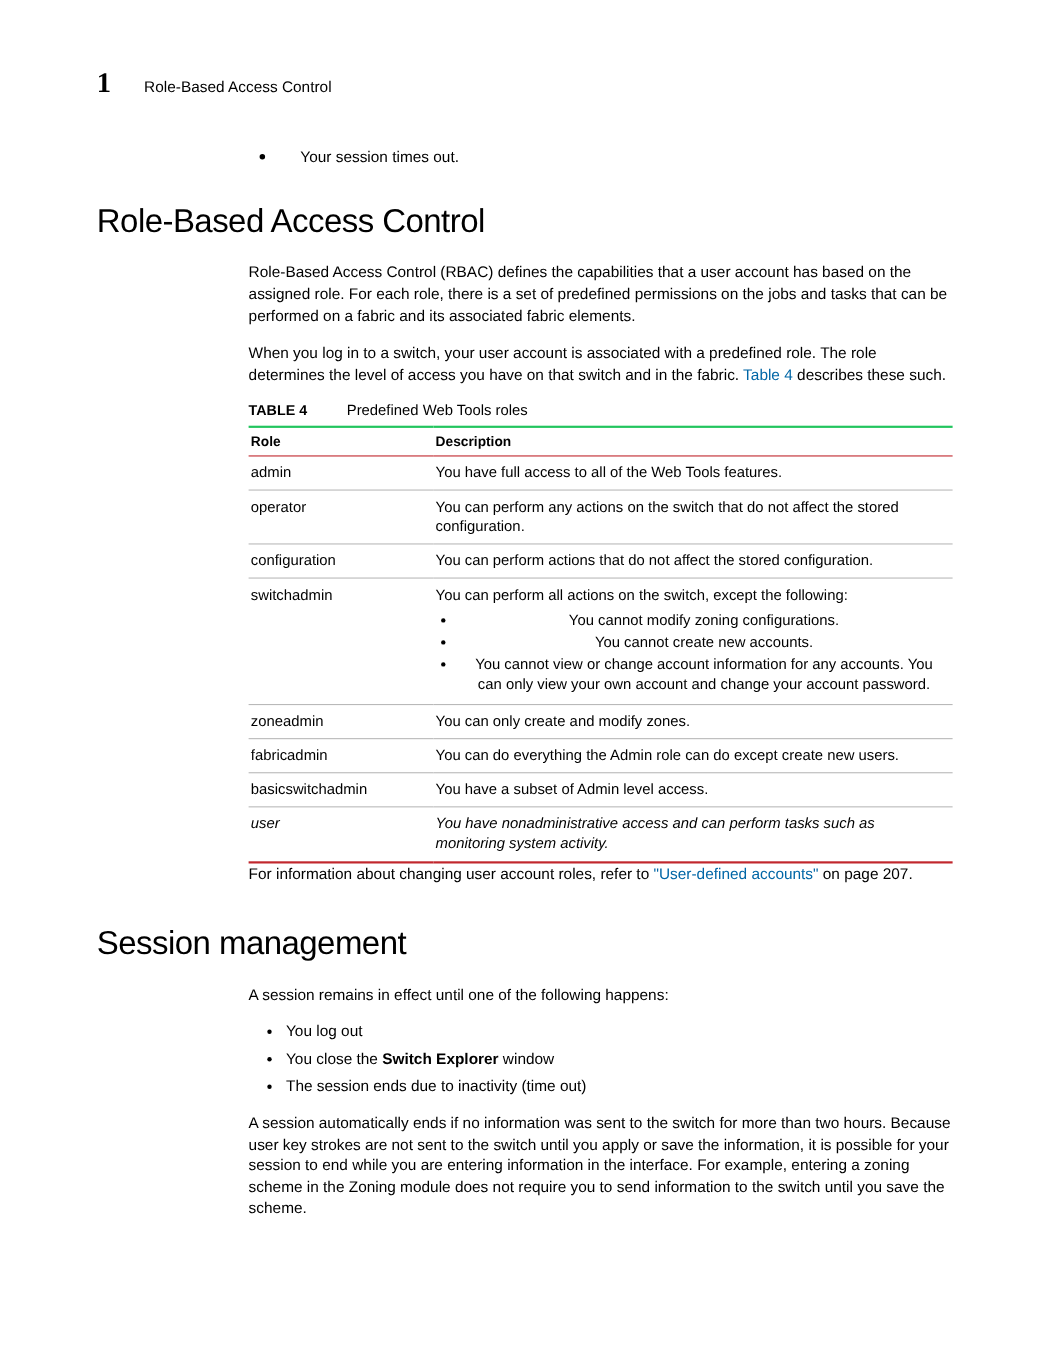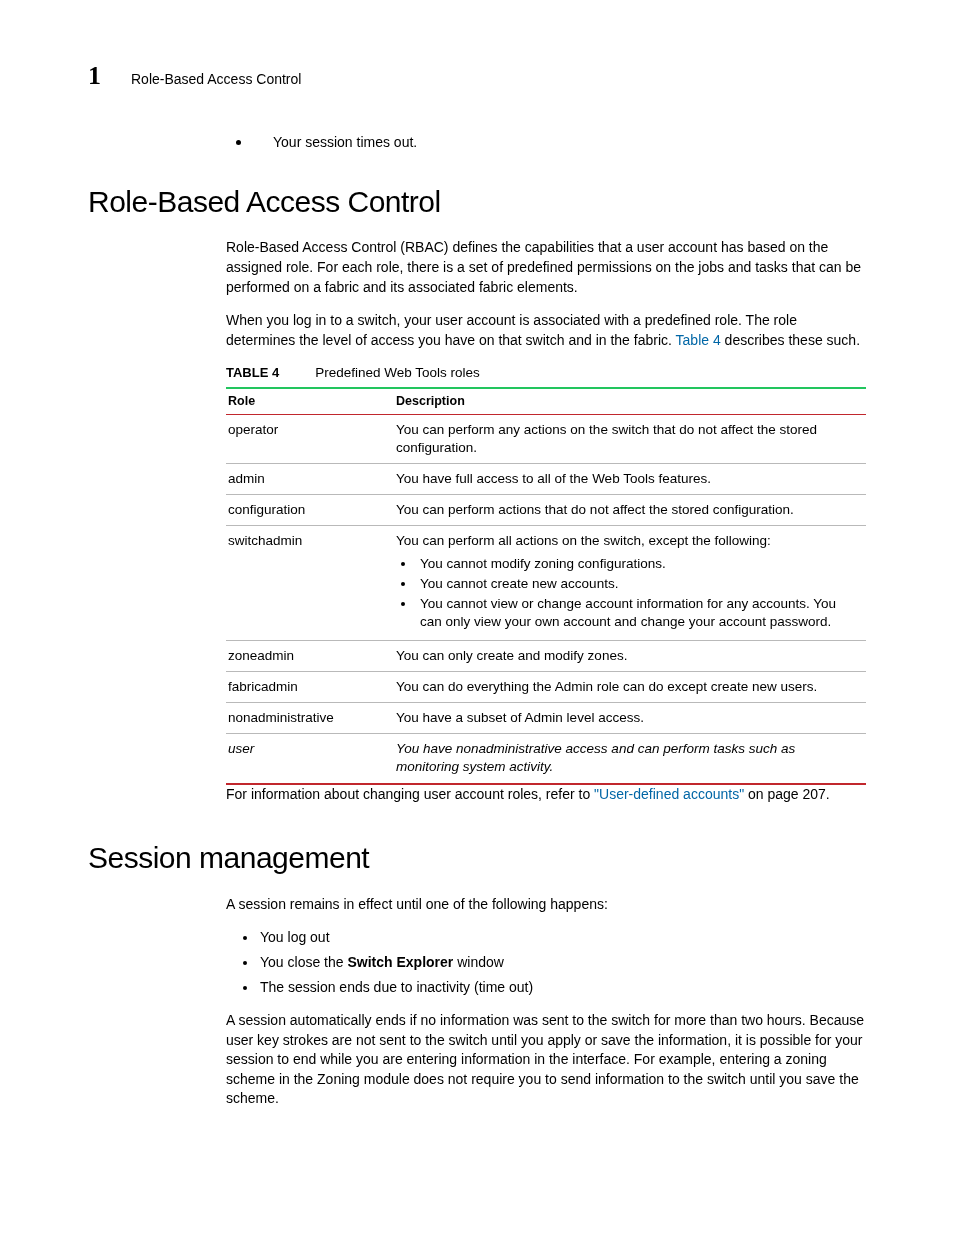--- a/index.html
+++ b/index.html
@@ -111,20 +111,21 @@
   }
   table.roles td:first-child { width: 160px; }
   .cell-list {
     margin: 4px 0 0 0;
     padding: 0 0 0 20px;
   }
   .cell-list li {
     list-style: disc;
     margin: 0 0 2px 0;
     padding-left: 4px;
+    text-align: center;
   }
   .after-table { margin-top: 14px; }
   .body-bullets {
     margin: 0 0 14px 0;
     padding: 0 0 0 32px;
   }
   .body-bullets li {
     list-style: disc;
     margin: 0 0 6px 0;
     padding-left: 2px;
@@ -163,26 +164,26 @@
 
     <table class="roles">
       <thead>
         <tr>
           <th>Role</th>
           <th>Description</th>
         </tr>
       </thead>
       <tbody>
         <tr>
+          <td>admin</td>
+          <td>You have full access to all of the Web Tools features.</td>
+        </tr>
+        <tr>
           <td>operator</td>
           <td>You can perform any actions on the switch that do not affect the stored configuration.</td>
-        </tr>
-        <tr>
-          <td>admin</td>
-          <td>You have full access to all of the Web Tools features.</td>
         </tr>
         <tr>
           <td>configuration</td>
           <td>You can perform actions that do not affect the stored configuration.</td>
         </tr>
         <tr>
           <td>switchadmin</td>
           <td>
             <span>You can perform all actions on the switch, except the following:</span>
             <ul class="cell-list">
@@ -194,21 +195,21 @@
         </tr>
         <tr>
           <td>zoneadmin</td>
           <td>You can only create and modify zones.</td>
         </tr>
         <tr>
           <td>fabricadmin</td>
           <td>You can do everything the Admin role can do except create new users.</td>
         </tr>
         <tr>
-          <td>nonadministrative</td>
+          <td>basicswitchadmin</td>
           <td>You have a subset of Admin level access.</td>
         </tr>
         <tr>
           <td>user</td>
           <td>You have nonadministrative access and can perform tasks such as monitoring system activity.</td>
         </tr>
       </tbody>
     </table>
 
     <p class="after-table">

